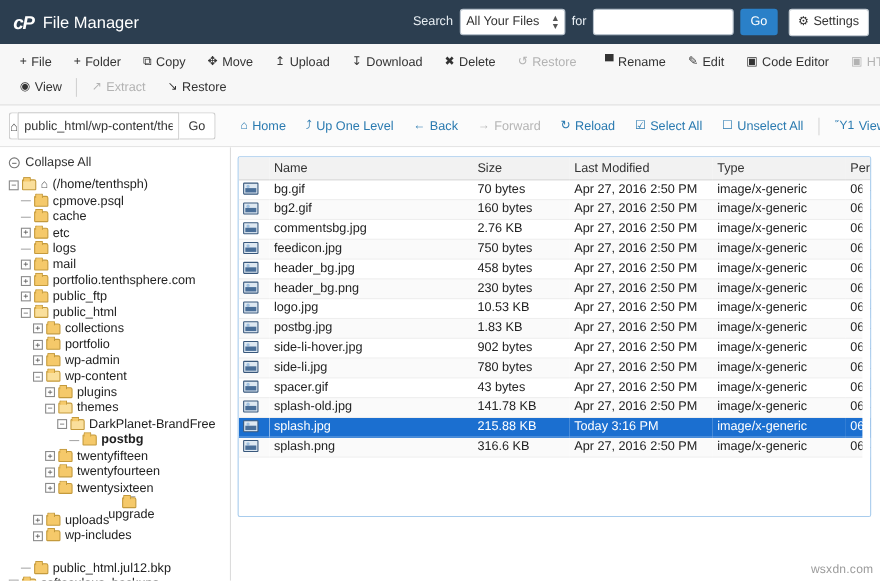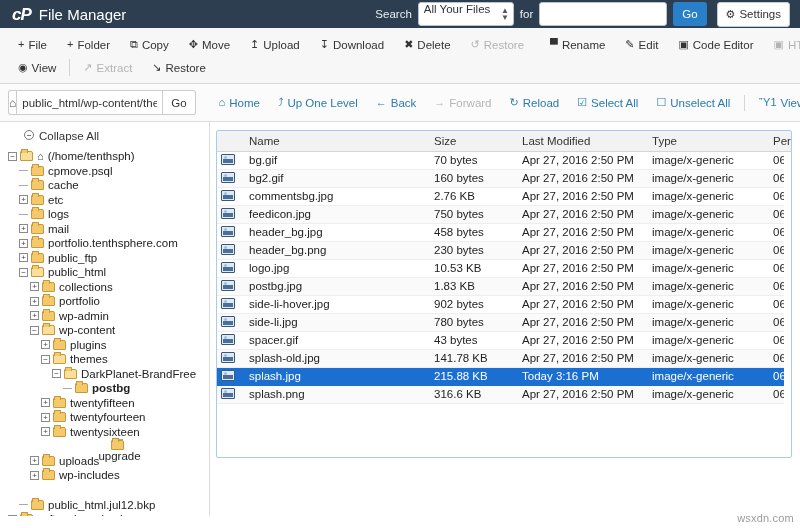--- a/index.html
+++ b/index.html
@@ -8,21 +8,21 @@
     width: 800px; height: 528px;
     background: #ffffff;
     font-family: "Liberation Sans", sans-serif;
     font-size: 12px;
     color: #333;
     overflow: hidden;
   }
 
   
   .topbar {
-    height: 28px;
+    height: 40px;
     background: #2c3e50;
     display: flex;
     align-items: center;
     padding: 0 10px 0 12px;
     position: relative;
   }
   .cp-logo {
     font-weight: bold;
     font-size: 17px;
     color: #ffffff;
@@ -47,21 +47,21 @@
     height: 24px;
     min-width: 96px;
     background: #fff;
     border: 1px solid #b8c2cc;
     border-radius: 3px;
     font-size: 11.5px;
     color: #333;
     padding: 0 16px 0 5px;
     position: relative;
     display: flex;
-    align-items: flex-start;
+    align-items: center;
   }
   .select-arrows {
     position: absolute; right: 4px; top: 50%;
     transform: translateY(-50%);
     font-size: 8px; line-height: 7px; color: #555;
     display: flex; flex-direction: column;
   }
   .for-label { color: #e8eef3; font-size: 11.5px; }
   .search-input {
     height: 24px;
@@ -192,26 +192,25 @@
 
   
   .sidebar {
     width: 210px;
     border-right: 1px solid #dcdcdc;
     padding: 8px 0 0 8px;
     overflow: hidden;
     background: #fff;
   }
   .collapse-all {
-    display: flex; align-items: flex-start; gap: 5px;
+    display: flex; align-items: center; gap: 5px;
     font-size: 11.5px;
     color: #333;
     margin-bottom: 7px;
     cursor: pointer;
-    margin-left: 16px;
   }
   .circ-minus {
     width: 10px; height: 10px; border-radius: 50%;
     border: 1px solid #777; position: relative; display:inline-block;
   }
   .circ-minus::after {
     content:""; position:absolute; left:2px; right:2px; top:4px;
     height:1px; background:#777;
   }
   .tree-row {

